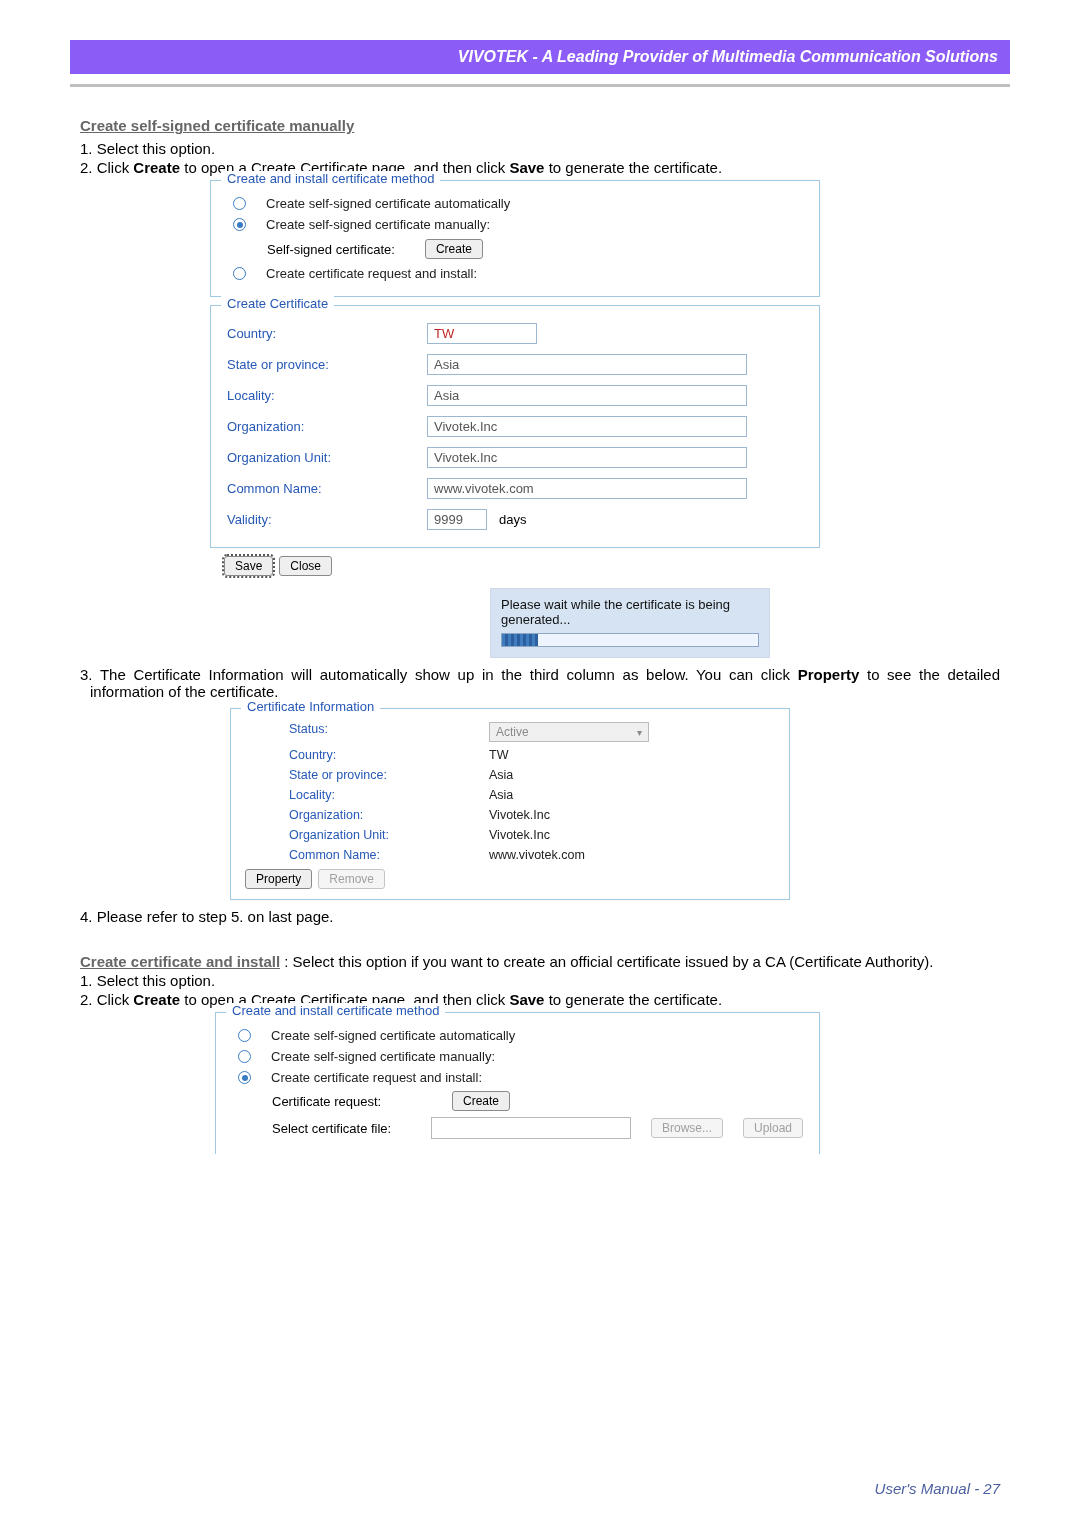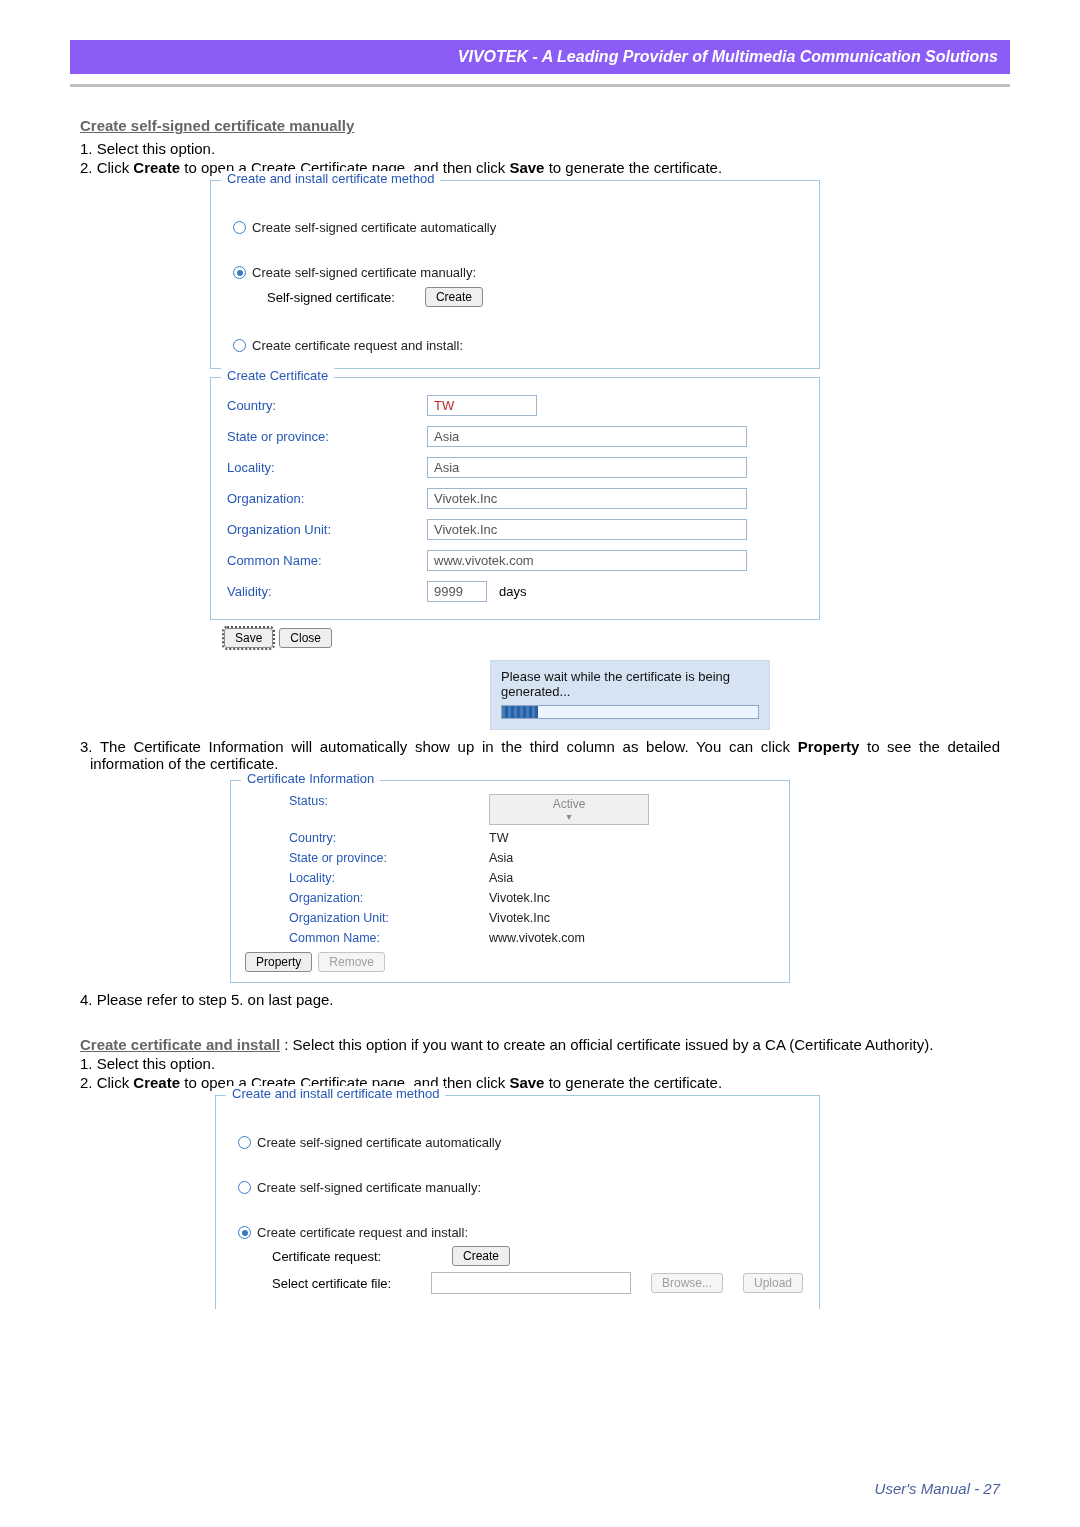--- a/index.html
+++ b/index.html
@@ -68,21 +68,21 @@
     left: 10px;
     background: #fff;
     padding: 0 6px;
     color: #2658b6;
     font-weight: normal;
     font-size: 13px;
   }
 
   
   .ss1-wrap { width: 610px; margin-left: 130px; }
-  .radio-row { font-size: 13px; color: #222; padding: 3px 0 3px 6px; display:flex; align-items:center; gap:6px;margin-top:24px; }
+  .radio-row { font-size: 13px; color: #222; padding: 3px 0 3px 6px; display:flex; align-items:center; gap:20px; }
   .radio {
     width: 13px; height: 13px; border-radius: 50%;
     border: 1.5px solid #387cc4; background:#fff; display:inline-flex; align-items:center; justify-content:center;
   }
   .radio.sel::after { content:""; width:6px; height:6px; border-radius:50%; background:#387cc4; }
   .sub-row {
     display: flex; align-items: center; gap: 30px;
     padding: 4px 0 4px 40px; font-size: 13px;
   }
   .btn {
@@ -124,21 +124,20 @@
   .ss2-wrap { width: 560px; margin-left: 150px; }
   .info-row {
     display:flex; align-items:flex-start; padding:3px 0; font-size:12.5px;margin-left:44px;
   }
   .info-label { width: 200px; color: #2658b6; }
   .info-val { color: #222; }
   .select-dis {
     border:1px solid #bcbcbc; background:#f0f0f0; color:#8a8a8a;
     font-size:12px; padding:2px 6px; width:160px; display:flex; justify-content:space-between;
     align-items:center;
-    flex-direction:column;
   }
   .chev { color:#8a8a8a; font-size:10px; }
   .btn-row2 { display:flex; gap:6px; padding-top:4px; }
 
   
   .ss3-wrap { width: 605px; margin-left: 135px; }
   .install-sub {
     display:flex; align-items:center; gap:20px;
     padding:3px 0 3px 40px; font-size:13px;
   }

